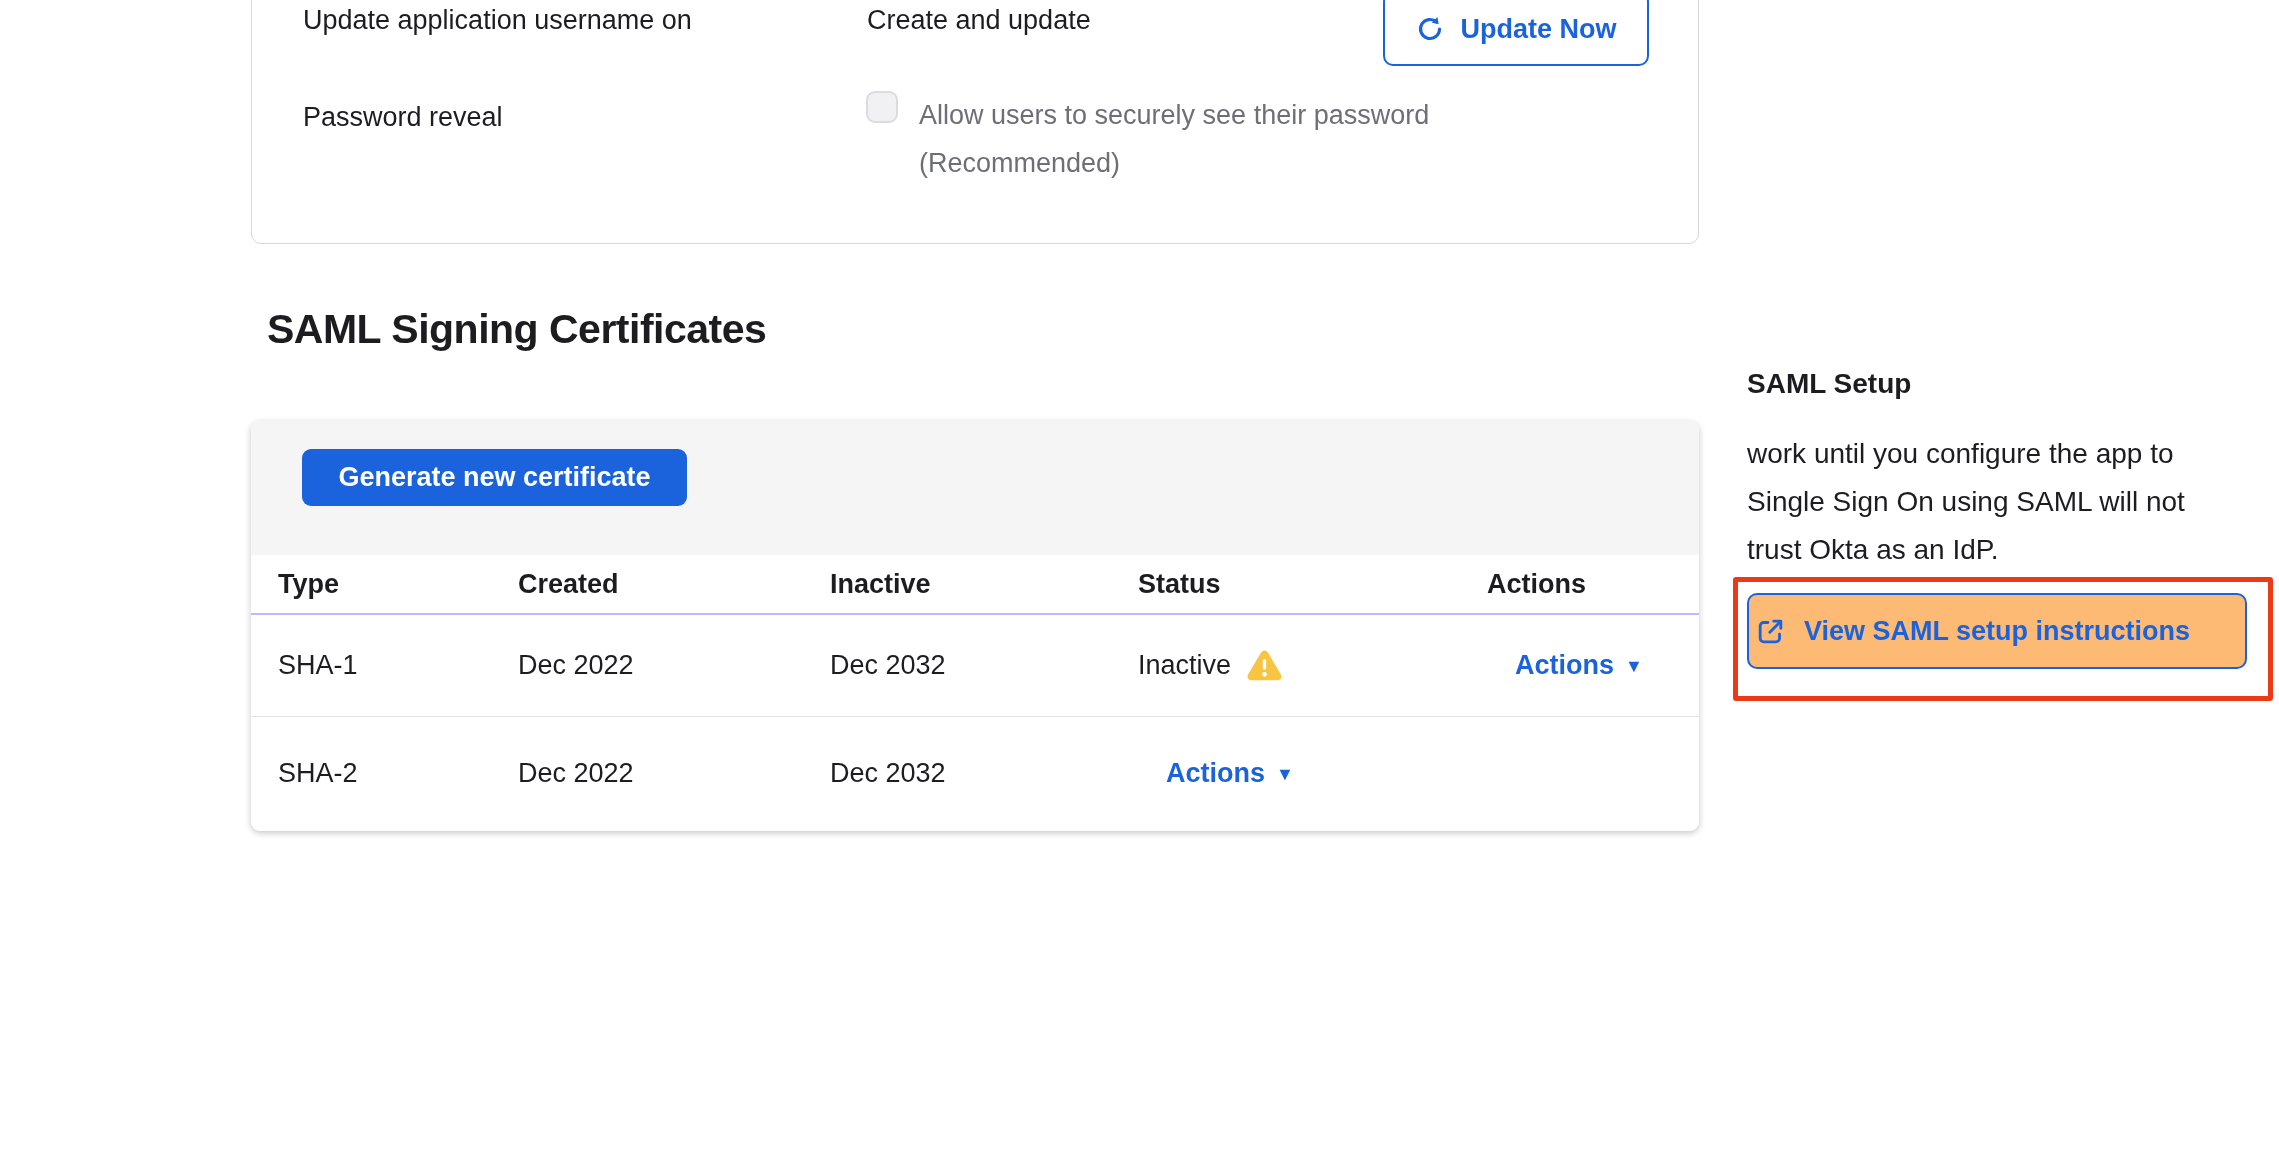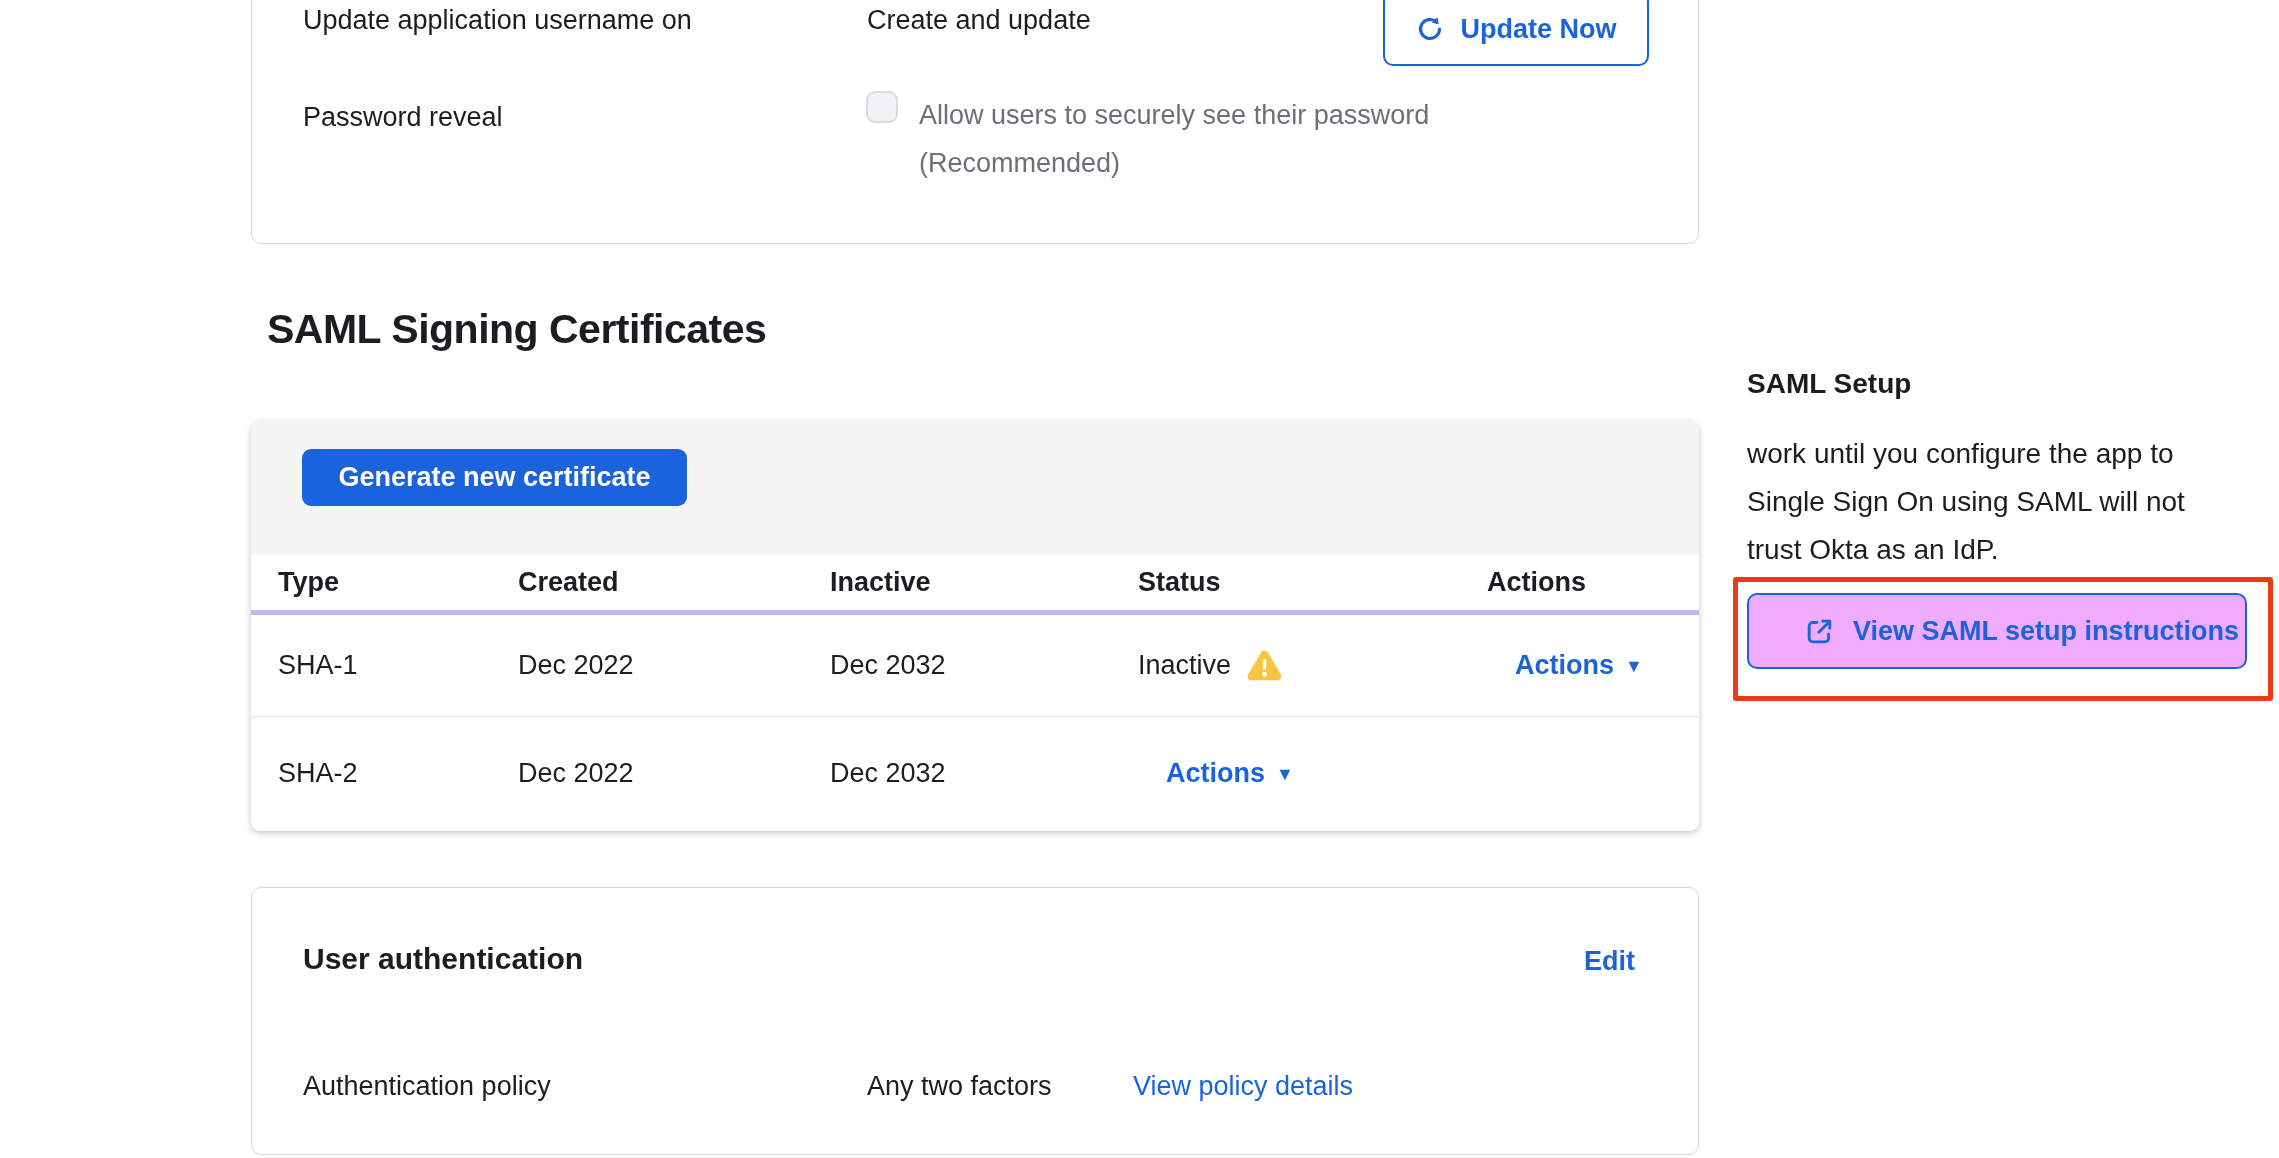--- a/index.html
+++ b/index.html
@@ -47,21 +47,21 @@
   .generate-btn{
     position:absolute; left:51px; top:28px; width:385px; height:57px;
     background:var(--blue,#1A63DC); color:#fff; border:none; border-radius:9px;
     font-size:27px; font-weight:bold; font-family:"Liberation Sans",sans-serif;
     cursor:pointer;
   }
   .t-head,.t-row{
     display:grid; grid-template-columns:240px 312px 308px 349px 1fr;
     padding-left:27px; align-items:center; box-sizing:border-box;
   }
-  .t-head{height:60px; border-bottom:5px solid #c4b5fd; font-weight:bold;}
+  .t-head{height:60px; border-bottom:2px solid #c4b5fd; font-weight:bold;}
   .t-head .cell{font-size:27px;}
   .t-row .cell{font-size:27px;}
   .t-row.r1{height:102px; border-bottom:1px solid #E5E5E9;}
   .t-row.r2{height:113px;}
   .status-cell{display:flex; align-items:center; gap:15px;}
   .actions-link{
     display:inline-flex; align-items:center; gap:11px; padding-left:28px;
     color:var(--blue,#1A63DC); font-weight:bold; font-size:27px; cursor:pointer;
   }
   .caret{font-size:18px; line-height:18px; color:var(--blue,#1A63DC);}
@@ -69,22 +69,22 @@
   
   .saml-heading{left:1747px; top:366px; margin:0; font-size:28px; line-height:36px; font-weight:bold;}
   .saml-desc{left:1747px; top:430px; width:520px;}
   .saml-desc div{font-size:28px; line-height:48px; color:var(--text-dark,#1D1D21); white-space:nowrap;}
   .highlight-box{
     left:1733px; top:577px; width:540px; height:124px; box-sizing:border-box;
     border:5px solid var(--highlight-red,#EC3A17); border-radius:3px;
   }
   .saml-instructions-btn{
     position:absolute; left:9px; top:11px; width:500px; height:76px;
-    background:#f0abfc; border:2px solid var(--blue,#1A63DC); border-radius:10px;
-    display:flex; align-items:center; justify-content:flex-end; gap:18px;
+    background:#fdba74; border:2px solid var(--blue,#1A63DC); border-radius:10px;
+    display:flex; align-items:center; justify-content:flex-start; gap:18px;
     cursor:pointer; box-sizing:border-box;
   }
   .saml-instructions-btn span{font-size:27px; font-weight:bold; color:var(--blue,#1A63DC); font-family:"Liberation Sans",sans-serif; white-space:nowrap;}
 
   
   .user-card{
     left:251px; top:887px; width:1448px; height:268px; box-sizing:border-box;
     border:1px solid var(--border,#D7D7DC); border-radius:10px; background:#fff;
   }
   .user-heading{left:51px; top:52px; margin:0; font-size:30px; line-height:38px; font-weight:bold;}
@@ -178,22 +178,14 @@
             <path d="M10 5H6.8C5.25 5 4 6.25 4 7.8v9.4C4 18.75 5.25 20 6.8 20h9.4c1.55 0 2.8-1.25 2.8-2.8V14"></path>
             <path d="M14.5 4H20v5.5"></path>
             <path d="M19.6 4.4l-8.1 8.1"></path>
           </g>
         </svg>
         <span>View SAML setup instructions</span>
       </button>
     </div>
   </aside>
 
-  <section class="abs user-card">
-    <h2 class="abs user-heading">User authentication</h2>
-    <span class="abs edit-link">Edit</span>
-
-    <span class="abs txt" style="left:51px; top:181px;">Authentication policy</span>
-    <span class="abs txt" style="left:615px; top:181px;">Any two factors</span>
-    <span class="abs txt blue" style="left:881px; top:181px; cursor:pointer;">View policy details</span>
-  </section>
 
 </div>
 
 </body></html>

